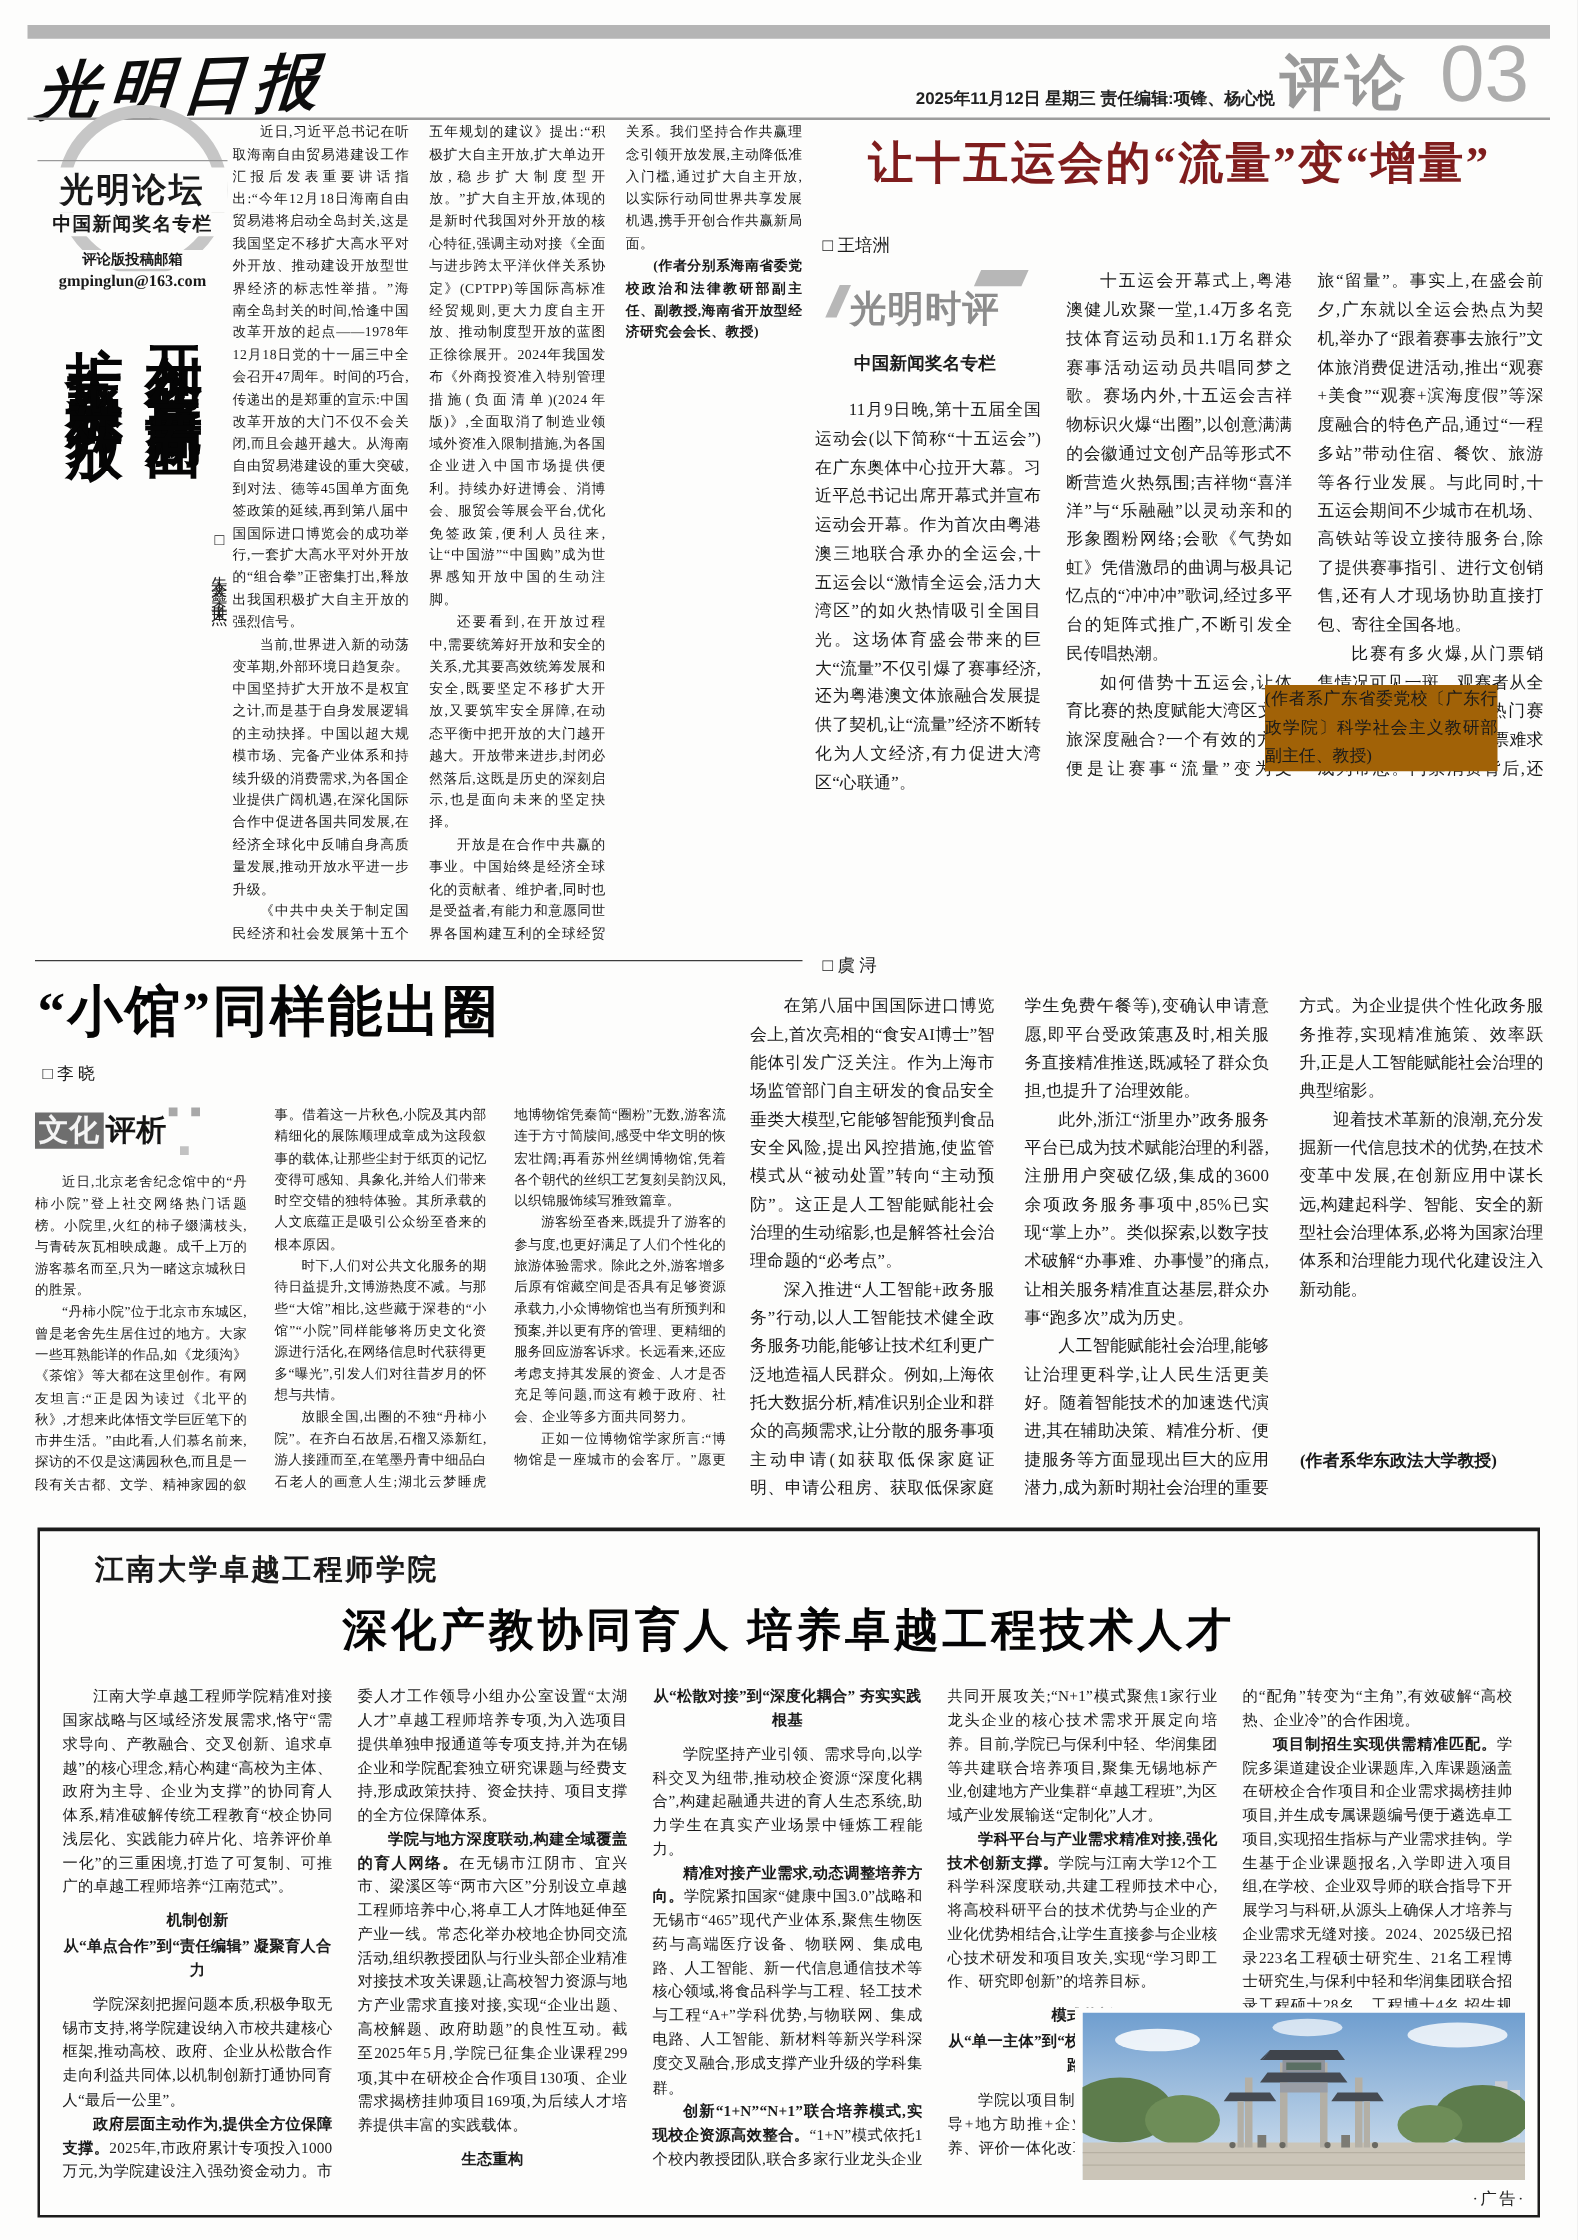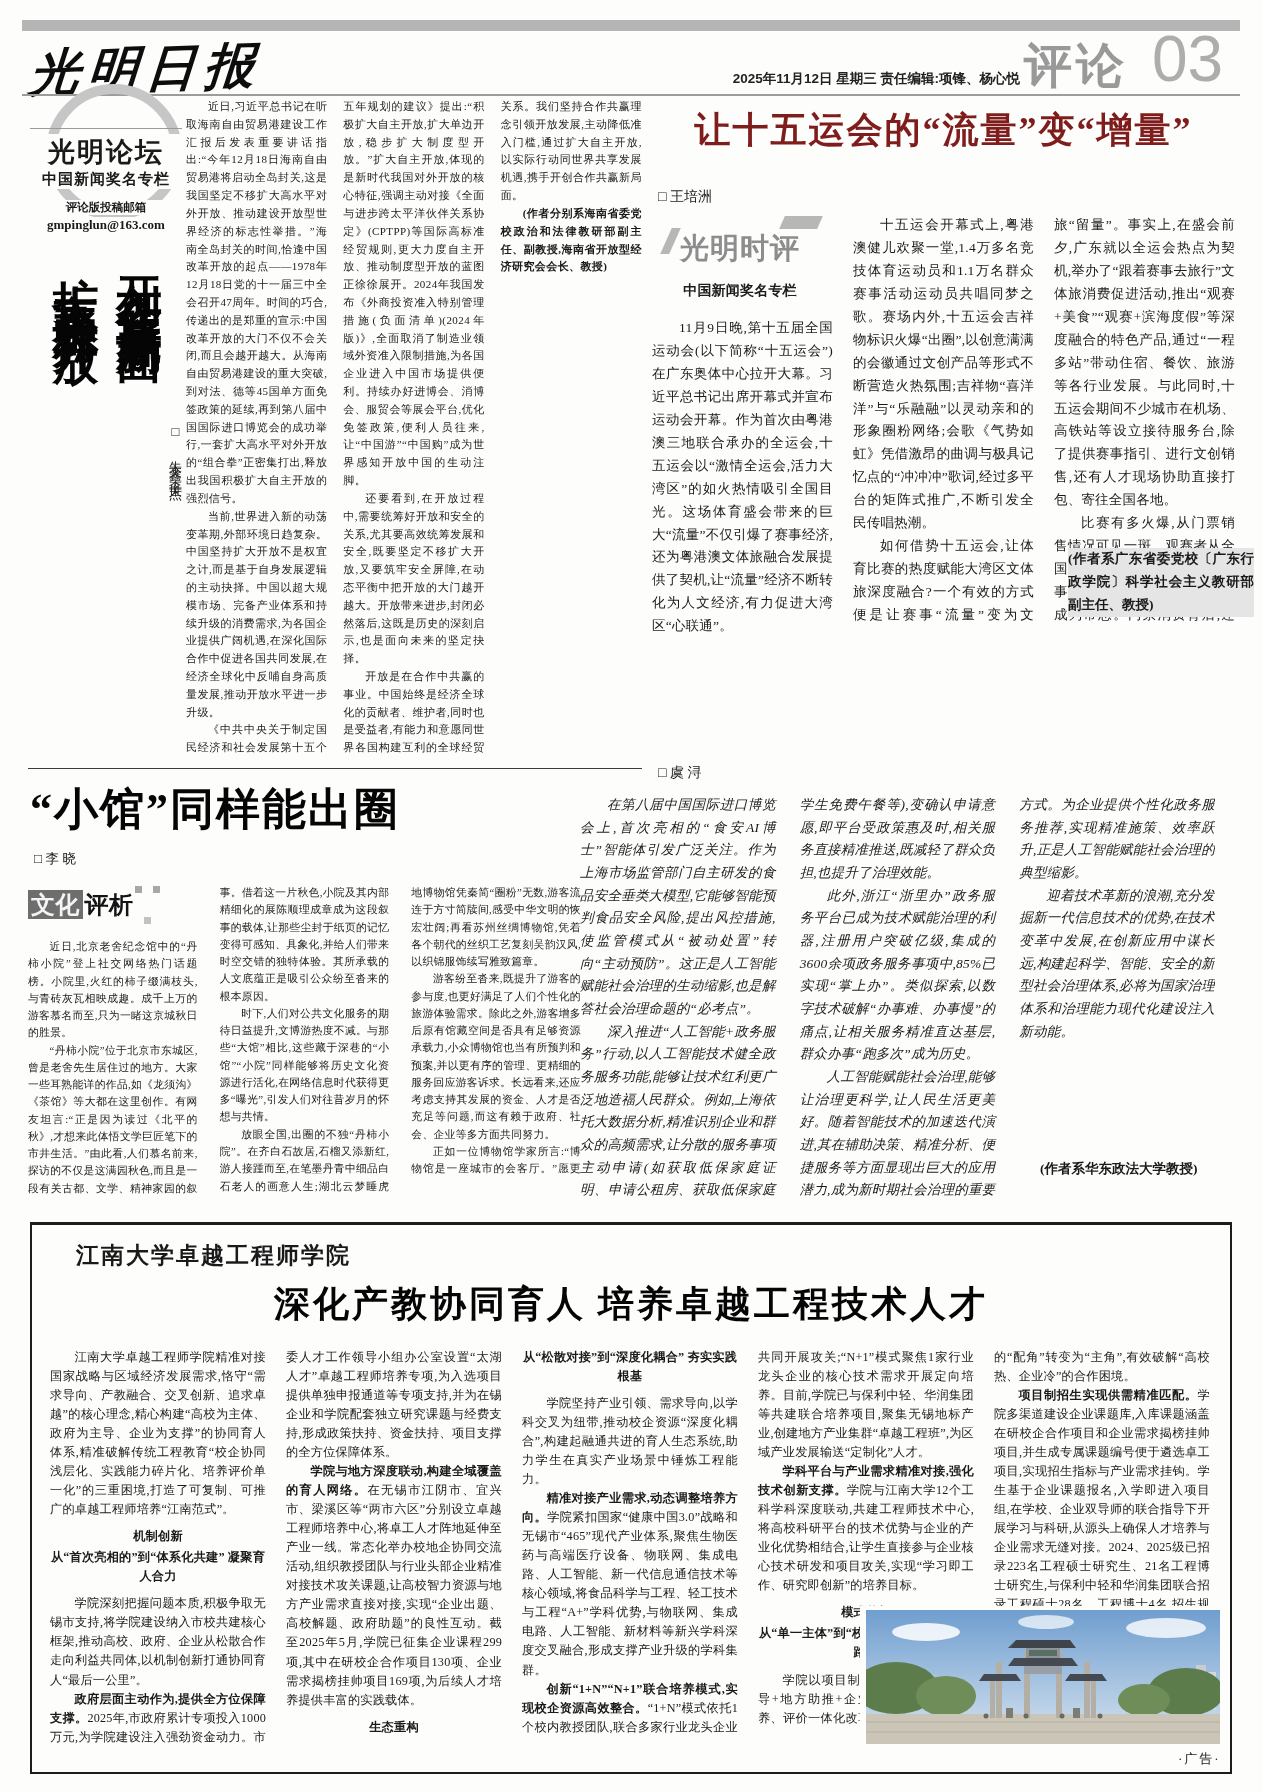--- a/index.html
+++ b/index.html
@@ -60,28 +60,28 @@
   .a2-body{left:652px;top:214px;width:583px;height:428px;columns:3;column-gap:20px;
         font-size:13.5px;line-height:1.7;letter-spacing:.2px;}
   .times-badge{width:176px;margin:6px 0 14px;text-align:center;font-family:"Liberation Sans",sans-serif;}
   .times-badge .big{position:relative;display:inline-block;font-size:29px;font-weight:900;color:#8d8d8d;
         letter-spacing:1px;padding:4px 10px 2px;}
   .times-badge .big:before{content:"";position:absolute;left:-4px;top:8px;width:9px;height:26px;
         background:#b7b7b7;transform:skewX(-24deg);}
   .times-badge .big:after{content:"";position:absolute;right:-10px;top:-4px;width:38px;height:13px;
         background:#b7b7b7;transform:skewX(-24deg);}
   .times-badge .sub{font-size:14px;font-weight:900;color:#1c1c1c;margin-top:4px;}
-  .a2-attr{left:1068px;top:548px;width:186px;font-size:13.5px;font-weight:700;line-height:1.7;
-        background:#e5e5e5;text-align:justify;}
+  .a2-attr{left:1012px;top:548px;width:186px;font-size:13.5px;font-weight:400;line-height:1.7;
+        background:#a16207;text-align:justify;}
   
   .a3-title{left:652px;top:688px;width:583px;font-size:42px;font-weight:900;letter-spacing:6px;
         text-align:center;color:#050505;}
   .a3-byline{left:658px;top:764px;font-size:14px;}
-  .a3-body{left:580px;top:794px;width:635px;height:416px;columns:3;column-gap:24px;
-        font-size:13.5px;line-height:1.68;letter-spacing:.2px;font-style:italic;}
+  .a3-body{left:600px;top:794px;width:635px;height:416px;columns:3;column-gap:24px;
+        font-size:13.5px;line-height:1.68;letter-spacing:.2px;}
   .a3-attr{left:1040px;top:1158px;width:195px;font-size:13.5px;font-weight:700;line-height:1.7;
         background:#fdfdfc;text-align:justify;}
   
   .ad-box{left:30px;top:1222px;width:1202px;height:552px;border:2px solid #1c1c1c;border-top-width:3px;
         box-sizing:border-box;background:#fdfdfc;}
   .ad-kicker{left:76px;top:1240px;font-size:23px;font-weight:900;font-family:Liberation Mono, monospace;
         letter-spacing:2px;text-align:right;}
   .ad-title{left:46px;top:1280px;width:1170px;text-align:center;font-size:36px;font-weight:900;
         letter-spacing:3px;color:#050505;}
   .ad-body{left:50px;top:1348px;width:1160px;height:400px;columns:5;column-gap:20px;
@@ -163,21 +163,21 @@
       <p class="blk-p">迎着技术革新的浪潮,充分发掘新一代信息技术的优势,在技术变革中发展,在创新应用中谋长远,构建起科学、智能、安全的新型社会治理体系,必将为国家治理体系和治理能力现代化建设注入新动能。</p>
     </div>
   <div class="abs a3-attr">(作者系华东政法大学教授)</div>
 
   <div class="abs ad-box"></div>
   <div class="abs ad-kicker">江南大学卓越工程师学院</div>
   <div class="abs ad-title">深化产教协同育人   培养卓越工程技术人才</div>
   <div class="abs ad-body body-cols">
       <p class="blk-p">江南大学卓越工程师学院精准对接国家战略与区域经济发展需求,恪守“需求导向、产教融合、交叉创新、追求卓越”的核心理念,精心构建“高校为主体、政府为主导、企业为支撑”的协同育人体系,精准破解传统工程教育“校企协同浅层化、实践能力碎片化、培养评价单一化”的三重困境,打造了可复制、可推广的卓越工程师培养“江南范式”。</p>
       <p class="blk-h1">机制创新</p>
-      <p class="blk-h2">从“首次亮相的”到“体系化共建”  凝聚育人合力</p>
+      <p class="blk-h2">从“单点合作”到“责任编辑”  凝聚育人合力</p>
       <p class="blk-p">学院深刻把握问题本质,积极争取无锡市支持,将学院建设纳入市校共建核心框架,推动高校、政府、企业从松散合作走向利益共同体,以机制创新打通协同育人“最后一公里”。</p>
       <p class="blk-pb"><b>政府层面主动作为,提供全方位保障支撑。</b>2025年,市政府累计专项投入1000万元,为学院建设注入强劲资金动力。市委人才工作领导小组办公室设置“太湖人才”卓越工程师培养专项,为入选项目提供单独申报通道等专项支持,并为在锡企业和学院配套独立研究课题与经费支持,形成政策扶持、资金扶持、项目支撑的全方位保障体系。</p>
       <p class="blk-pb"><b>学院与地方深度联动,构建全域覆盖的育人网络。</b>在无锡市江阴市、宜兴市、梁溪区等“两市六区”分别设立卓越工程师培养中心,将卓工人才阵地延伸至产业一线。常态化举办校地企协同交流活动,组织教授团队与行业头部企业精准对接技术攻关课题,让高校智力资源与地方产业需求直接对接,实现“企业出题、高校解题、政府助题”的良性互动。截至2025年5月,学院已征集企业课程299项,其中在研校企合作项目130项、企业需求揭榜挂帅项目169项,为后续人才培养提供丰富的实践载体。</p>
       <p class="blk-h1">生态重构</p>
       <p class="blk-h2">从“松散对接”到“深度化耦合”  夯实实践根基</p>
       <p class="blk-p">学院坚持产业引领、需求导向,以学科交叉为纽带,推动校企资源“深度化耦合”,构建起融通共进的育人生态系统,助力学生在真实产业场景中锤炼工程能力。</p>
       <p class="blk-pb"><b>精准对接产业需求,动态调整培养方向。</b>学院紧扣国家“健康中国3.0”战略和无锡市“465”现代产业体系,聚焦生物医药与高端医疗设备、物联网、集成电路、人工智能、新一代信息通信技术等核心领域,将食品科学与工程、轻工技术与工程“A+”学科优势,与物联网、集成电路、人工智能、新材料等新兴学科深度交叉融合,形成支撑产业升级的学科集群。</p>
       <p class="blk-pb"><b>创新“1+N”“N+1”联合培养模式,实现校企资源高效整合。</b>“1+N”模式依托1个校内教授团队,联合多家行业龙头企业共同开展攻关;“N+1”模式聚焦1家行业龙头企业的核心技术需求开展定向培养。目前,学院已与保利中轻、华润集团等共建联合培养项目,聚集无锡地标产业,创建地方产业集群“卓越工程班”,为区域产业发展输送“定制化”人才。</p>
       <p class="blk-pb"><b>学科平台与产业需求精准对接,强化技术创新支撑。</b>学院与江南大学12个工科学科深度联动,共建工程师技术中心,将高校科研平台的技术优势与企业的产业化优势相结合,让学生直接参与企业核心技术研发和项目攻关,实现“学习即工作、研究即创新”的培养目标。</p>
       <p class="blk-h1">模式革新</p>

